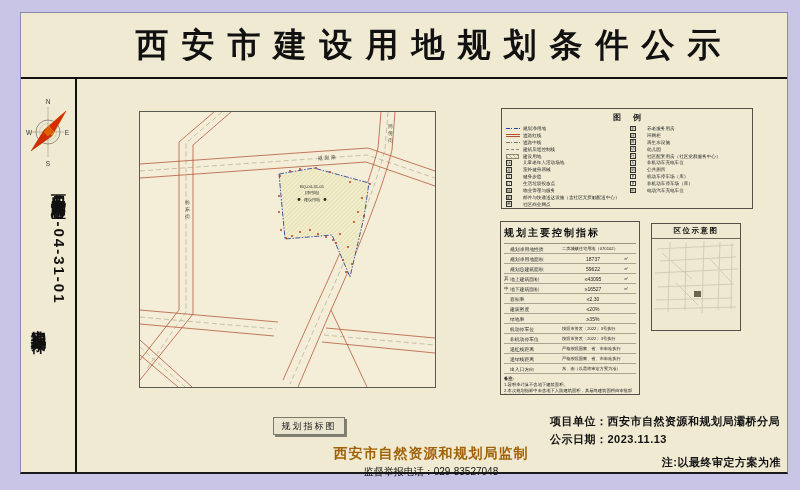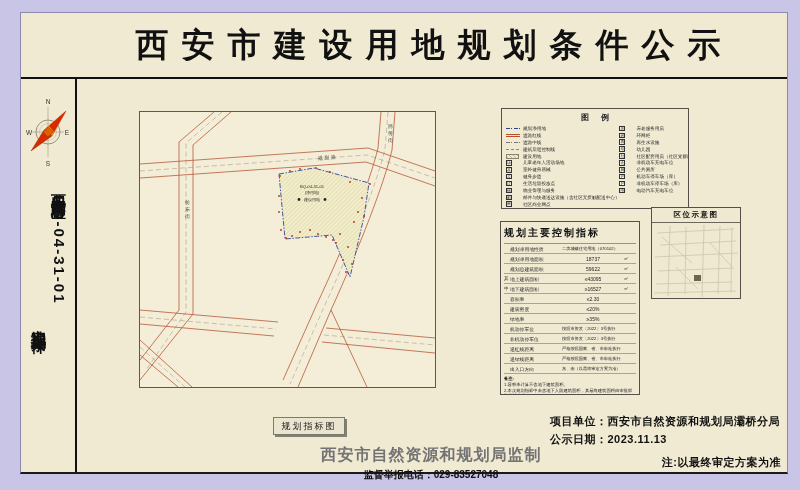--- a/index.html
+++ b/index.html
@@ -7,21 +7,21 @@
   .panel{position:absolute;left:20px;top:12px;width:768px;height:462px;background:#f0ead3;border:1px solid #8d89ad;border-bottom:2px solid #1a1a1a;box-sizing:border-box;}
   .title-bar{position:absolute;top:0;left:0;right:0;height:64px;border-bottom:2px solid #111;display:flex;align-items:center;justify-content:center;padding-left:48px;}
   .title-text{font-size:33px;font-weight:bold;letter-spacing:13px;padding-left:13px;color:#111;white-space:nowrap;}
   .sidebar{position:absolute;top:66px;left:0;width:54px;bottom:0;border-right:2px solid #111;}
   .compass{position:absolute;top:16px;left:4px;}
   .v-title{position:absolute;top:104px;left:0;width:54px;height:280px;display:flex;justify-content:center;}
   .v-col{writing-mode:vertical-rl;text-orientation:mixed;font-size:15px;font-weight:600;letter-spacing:2px;color:#111;}
   .v-col.second{align-self:center;margin-right:1px;}
   .map-frame{position:absolute;left:118px;top:98px;width:295px;height:275px;background:#f4eed8;border:1px solid #5a5a50;}
   .caption-chip{position:absolute;left:212px;top:404px;width:70px;height:16px;background:#eae5cf;border:1px solid #7a7a6a;box-shadow:2px 2px 0 rgba(40,40,40,.55);font-size:9px;letter-spacing:2px;display:flex;align-items:center;justify-content:center;color:#222;margin-left:40px;}
-  .legend-box{position:absolute;left:480px;top:95px;width:188px;height:101px;border:1px solid #55514a;background:#f0ead3;box-sizing:border-box;padding:2px 4px;overflow:hidden;}
+  .legend-box{position:absolute;left:480px;top:95px;width:252px;height:101px;border:1px solid #55514a;background:#f0ead3;box-sizing:border-box;padding:2px 4px;overflow:hidden;}
   .legend-title{text-align:center;font-size:8px;font-weight:bold;letter-spacing:12px;padding-left:12px;color:#222;margin:1px 0 2px;}
   .legend-cols{display:flex;}
   .legend-col.left{width:124px;}
   .legend-col.right{flex:1;}
   .leg-row{display:flex;align-items:center;height:6.9px;overflow:hidden;}
   .leg-sym{width:15px;flex:0 0 15px;display:flex;align-items:center;margin-right:2px;}
   .leg-label{font-size:4.6px;color:#222;white-space:nowrap;}
   .s-blue{width:14px;height:1px;background:repeating-linear-gradient(90deg,#2b3f9e 0 4px,transparent 4px 5.5px,#2b3f9e 5.5px 6.5px,transparent 6.5px 8px);}
   .s-red2{width:14px;height:3px;border-top:1px solid #b5502e;border-bottom:1px solid #b5502e;box-sizing:border-box;}
   .s-graydd{width:14px;height:1px;background:repeating-linear-gradient(90deg,#777 0 4px,transparent 4px 5.5px,#777 5.5px 6.5px,transparent 6.5px 8px);}
@@ -32,25 +32,25 @@
   .ind-title{text-align:left;font-size:10px;font-weight:bold;letter-spacing:2px;color:#111;padding:2px 0 3px;}
   .ind-table{border-top:1px solid #9a9580;}
   .ind-row{display:flex;align-items:center;height:9px;border-bottom:1px solid #aaa593;overflow:hidden;}
   .ind-group{width:6px;flex:0 0 6px;font-size:4.6px;color:#222;}
   .ind-label{width:52px;flex:0 0 52px;font-size:4.8px;color:#222;white-space:nowrap;overflow:hidden;}
   .ind-value{flex:1;font-size:5px;color:#222;text-align:center;white-space:nowrap;overflow:hidden;}
   .ind-value.long{font-size:4.2px;text-align:left;}
   .ind-unit{width:12px;flex:0 0 12px;font-size:4.6px;color:#222;text-align:left;}
   .notes{margin-top:2px;font-size:4.3px;color:#222;line-height:1.35;}
   .notes .nt{font-weight:bold;}
-  .loc-box{position:absolute;left:630px;top:194px;width:90px;height:92px;border:1px solid #55514a;background:#efe9d2;box-sizing:border-box;}
+  .loc-box{position:absolute;left:630px;top:210px;width:90px;height:108px;border:1px solid #55514a;background:#efe9d2;box-sizing:border-box;}
   .loc-title{font-size:7.5px;font-weight:bold;text-align:center;letter-spacing:1.5px;border-bottom:1px solid #6a665c;padding:2px 0;color:#111;}
   .made-by{position:absolute;left:270px;top:432px;width:280px;text-align:center;}
-  .made-by .l1{font-size:16px;font-weight:bold;letter-spacing:1px;color:#737373;white-space:nowrap;}
-  .made-by .l2{font-size:10px;font-weight:bold;margin-top:2px;color:#111;white-space:nowrap;}
+  .made-by .l1{font-size:14px;font-weight:bold;letter-spacing:1px;color:#a16207;white-space:nowrap;}
+  .made-by .l2{font-size:10px;font-weight:normal;margin-top:2px;color:#111;white-space:nowrap;}
   .proj-info{position:absolute;left:529px;top:399px;width:236px;}
   .proj-info div{font-size:11px;font-weight:600;letter-spacing:0.5px;line-height:18px;color:#111;white-space:nowrap;}
   .note-line{position:absolute;right:6px;top:442px;font-size:11px;font-weight:bold;color:#111;letter-spacing:0.5px;white-space:nowrap;}
   svg text{font-family:"Liberation Sans",sans-serif;}
 </style>
 </head>
 <body>
 
 <div class="panel">
 

